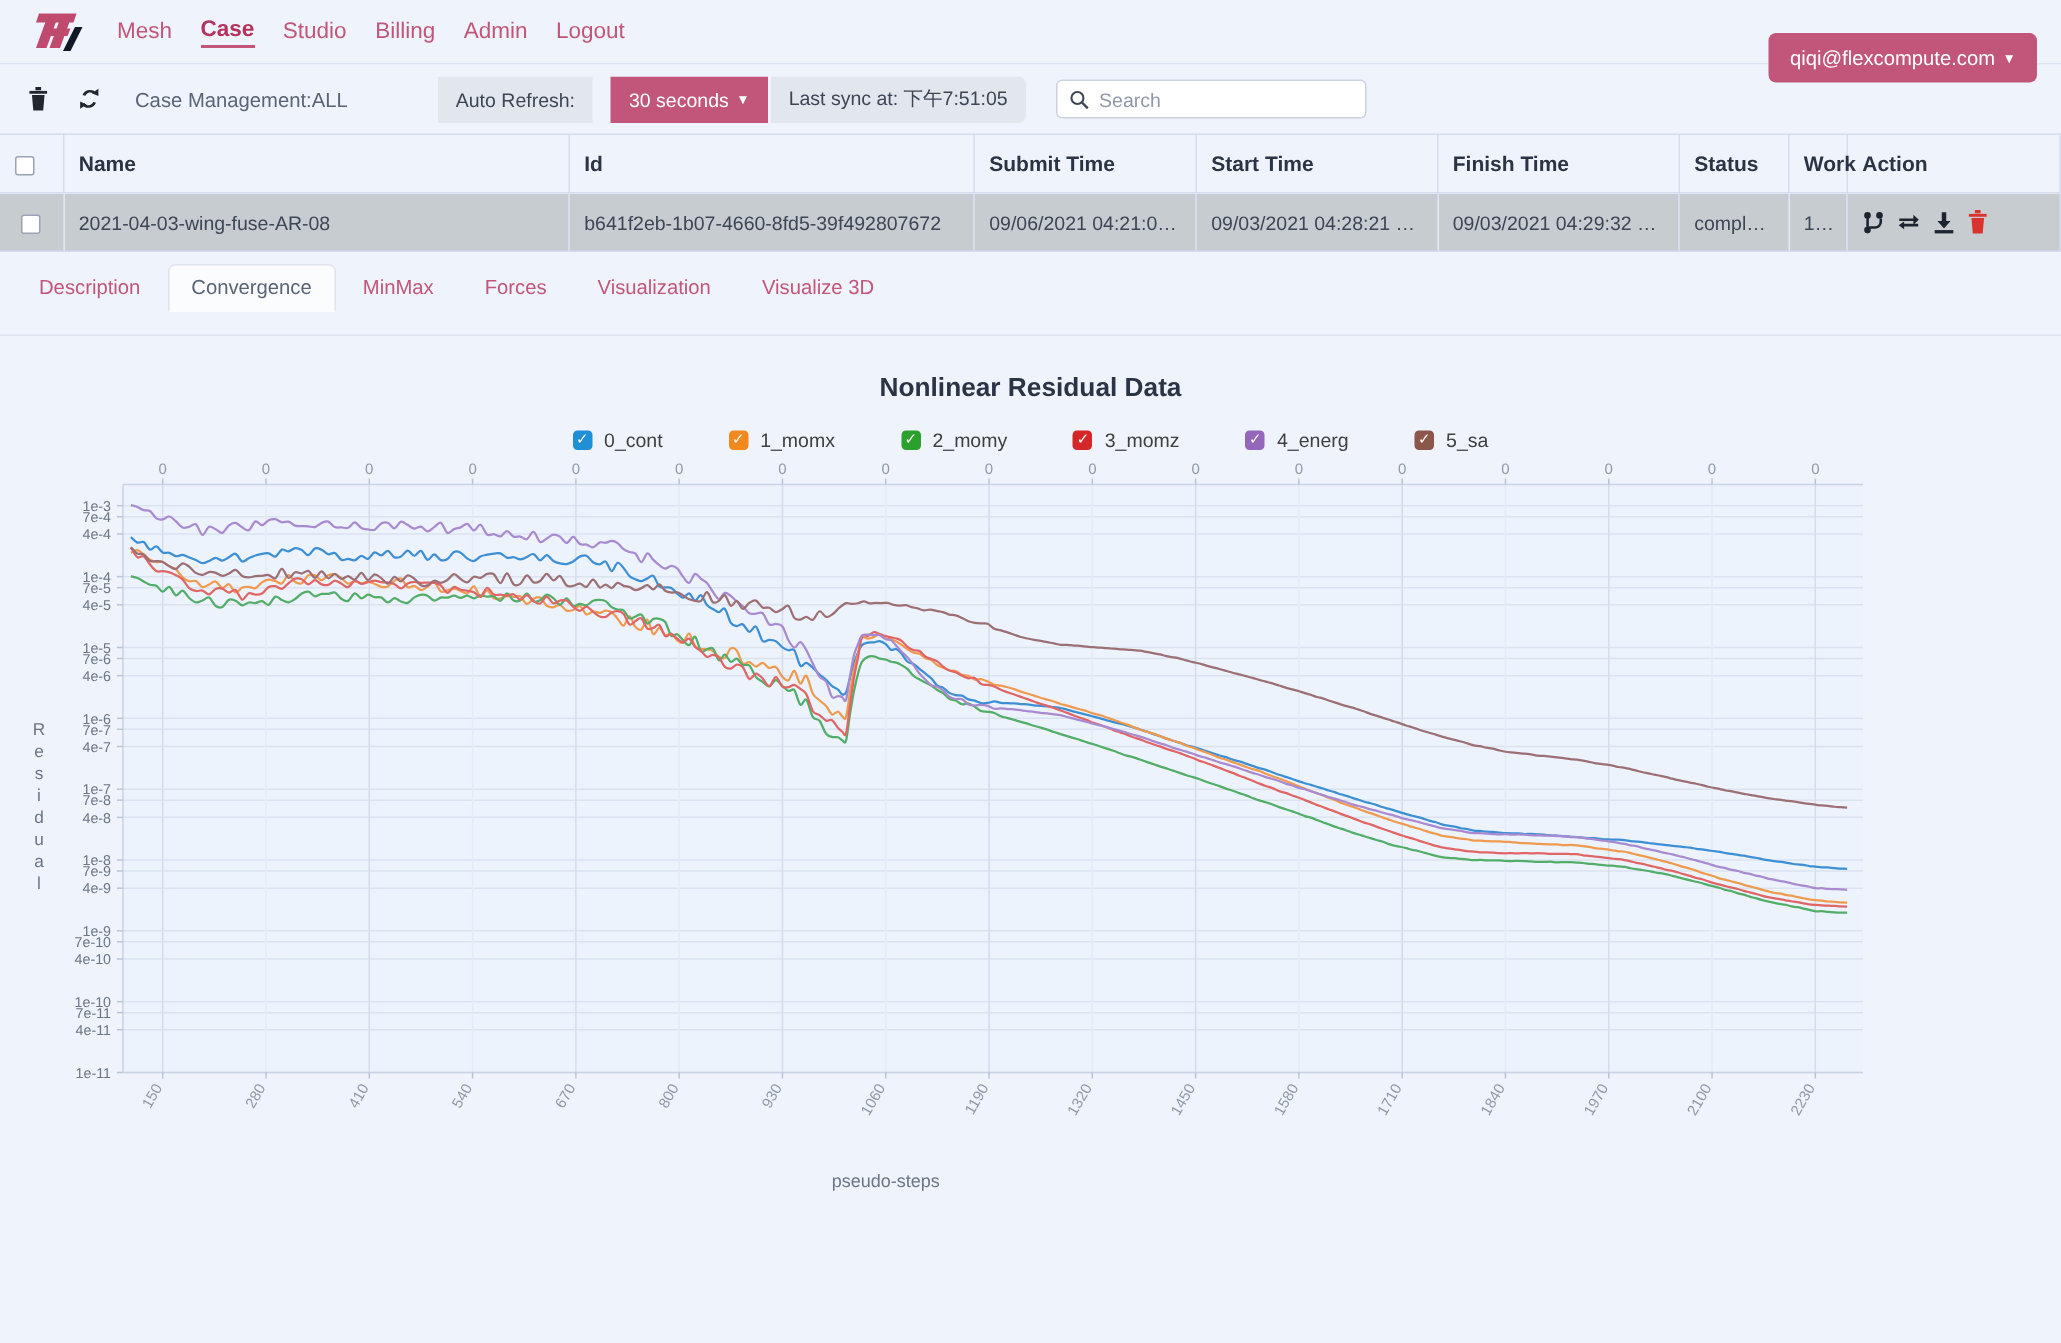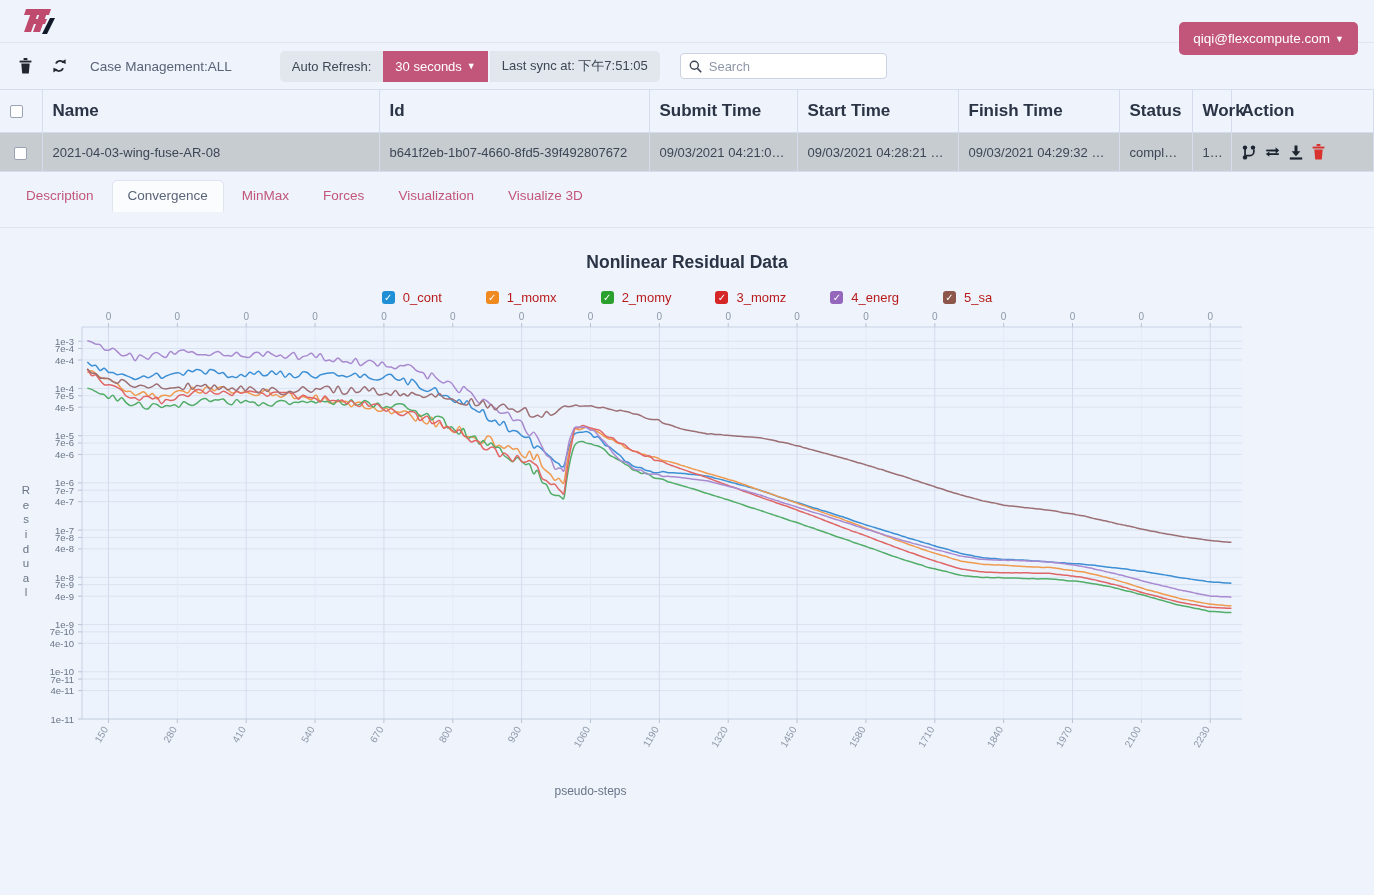--- a/index.html
+++ b/index.html
@@ -65,20 +65,21 @@
   .btn-group { display:flex; align-items:stretch; border-radius:5px; overflow:hidden; height:31px; }
   .bg-seg {
     background:#e2e6ed;
     color:#3d4655;
     font-size:13px;
     display:flex; align-items:center;
     padding:0 12px;
     border:none;
     font-family:"Liberation Sans", sans-serif;
     white-space:nowrap;
+    margin-left:12px;
   }
   .bg-seg.primary { background:#c2567a; color:#fff; cursor:pointer; }
   .bg-seg.spacer { margin-left:2px; }
   .search-wrap {
     margin-left:8px;
     position:relative;
     width:207px; height:26px;
     background:#fff;
     border:1px solid #ccd3e0;
     border-radius:4px;
@@ -94,21 +95,21 @@
     padding-left:7px;
     background:transparent;
     font-family:"Liberation Sans", sans-serif;
   }
   .search-input::placeholder { color:#8f98a8; }
 
   
   table.cases { width:100%; border-collapse:collapse; table-layout:fixed; }
   table.cases th {
     background:#eef3fc;
-    font-size:17px;
+    font-size:14px;
     font-weight:bold;
     color:#2b3445;
     text-align:left;
     padding:11px 10px;
     border-top:1px solid #d5dced;
     border-bottom:1px solid #d5dced;
     border-right:1px solid #d5dced;
   }
   table.cases td {
     background:#c7ccd1;
@@ -184,37 +185,45 @@
     gap:44px;
     margin-top:17px;
   }
   .legend-item { display:flex; align-items:center; gap:8px; cursor:pointer; }
   .legend-box {
     width:13px; height:13px;
     border-radius:3px;
     display:flex; align-items:center; justify-content:center;
     color:#fff; font-size:10px; line-height:1;
   }
-  .legend-label { font-size:13px; color:#b91c1c; }
+  .legend-label { font-size:13px; color:#404040; }
   .plot-wrap { position:relative; margin-top:4px; }
 </style>
 </head>
 <body>
 
 <div class="navbar">
   <div class="logo">
     <svg viewBox="0 0 46 30" width="46" height="30">
       <g>
         <polygon points="8,26 16,4 23,4 15,26" fill="#c04a6e"></polygon>
         <polygon points="17,26 25,4 32,4 24,26" fill="#c04a6e"></polygon>
         <polygon points="10,3 35,3 33,9 8,9" fill="#c04a6e"></polygon>
         <polygon points="14,13 31,13 29,18 12,18" fill="#c04a6e"></polygon>
         <polygon points="26,28 34,12 39,12 31,28" fill="#111827"></polygon>
       </g>
     </svg>
+  </div>
+  <div class="nav-links">
+    <a class="nav-link">Mesh</a>
+    <a class="nav-link active">Case</a>
+    <a class="nav-link">Studio</a>
+    <a class="nav-link">Billing</a>
+    <a class="nav-link">Admin</a>
+    <a class="nav-link">Logout</a>
   </div>
   <button class="user-btn">
     <span>qiqi@flexcompute.com</span><span class="caret">▼</span>
   </button>
 </div>
 
 <div class="toolbar">
   <div class="tb-icon">
     <svg width="13" height="16" viewBox="0 0 13 16">
         <rect x="4.6" y="0" width="3.8" height="2.2" fill="#22272f"></rect>
@@ -266,21 +275,21 @@
       <th class="c-act">Action</th>
     </tr>
   </thead>
   <tbody>
     <tr>
       <td class="c-chk">
         <span class="chk"></span>
       </td>
       <td class="c-name">2021-04-03-wing-fuse-AR-08</td>
       <td class="c-id">b641f2eb-1b07-4660-8fd5-39f492807672</td>
-      <td class="c-sub">09/03/2021 04:21:02 PM</td>
+      <td class="c-sub">09/06/2021 04:21:02 PM</td>
       <td class="c-start">09/03/2021 04:28:21 PM</td>
       <td class="c-fin">09/03/2021 04:29:32 PM</td>
       <td class="c-status">completed</td>
       <td class="c-work">1.47</td>
       <td class="c-act">
         <div class="act-icons">
           <span>
             <svg width="14" height="15" viewBox="0 0 14 15">
                 <circle cx="3" cy="2.6" r="2.2" fill="#1c2430"></circle>
                 <circle cx="11" cy="2.6" r="2.2" fill="#1c2430"></circle>

